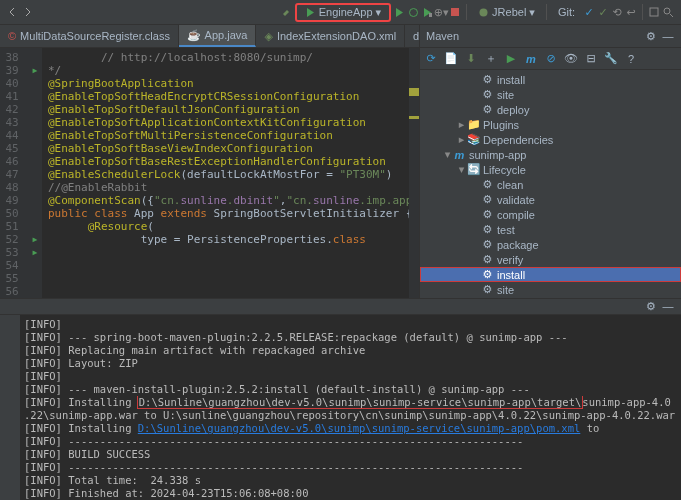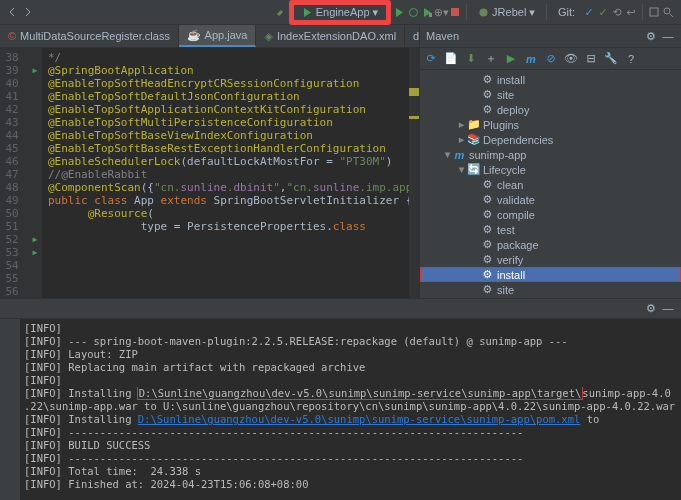--- a/index.html
+++ b/index.html
@@ -1,21 +1,21 @@
 <!DOCTYPE html>
 <html><head>
 <meta charset="utf-8">
 <style>
 * { margin: 0; padding: 0; box-sizing: border-box; }
 body { font-family: "Segoe UI", Tahoma, sans-serif; font-size: 11px; background: #2b2b2b; color: #a9b7c6; width: 681px; height: 500px; overflow: hidden; }
 .top-toolbar { height: 25px; background: #3c3f41; display: flex; align-items: center; padding: 0 6px; border-bottom: 1px solid #323232; }
 .tb-spacer { flex: 1; }
 .tb-btn { padding: 2px 6px; margin: 0 1px; display: flex; align-items: center; gap: 3px; cursor: pointer; font-size: 11px; }
 .tb-sep { width: 1px; height: 16px; background: #515151; margin: 0 4px; }
-.run-config { background: #3c3f41; border: 5px solid #ef4444; border-radius: 3px; padding: 1px 8px; display: flex; align-items: center; }
+.run-config { background: #3c3f41; border: 2px solid #ef4444; border-radius: 3px; padding: 1px 8px; display: flex; align-items: center; }
 .icon { display: inline-flex; width: 14px; height: 14px; align-items: center; justify-content: center; }
 .editor-area { height: 273px; display: flex; }
 .editor-left { width: 419px; display: flex; flex-direction: column; }
 .tabs-row { height: 23px; background: #3c3f41; display: flex; align-items: stretch; border-bottom: 1px solid #323232; }
 .file-tab { padding: 3px 8px; display: flex; align-items: center; gap: 4px; font-size: 11px; border-right: 1px solid #323232; cursor: pointer; }
 .file-tab.active { background: #4e5254; border-bottom: 2px solid #4a88c7; }
 .code-zone { flex: 1; display: flex; overflow: hidden; font-family: "Consolas","Menlo",monospace; font-size: 11px; line-height: 13px; }
 .line-nums { width: 28px; background: #313335; color: #606366; text-align: center; padding: 3px 4px 0 0; }
 .gutter2 { width: 14px; background: #313335; padding-top: 3px; }
 .gutter-mark { height: 13px; display: flex; align-items: center; justify-content: center; }
@@ -187,20 +187,21 @@
             <span style="color:#499c54;font-size:8px">▶</span>
           </div>
           <div class="gutter-mark">
             <span style="color:#499c54;font-size:8px">▶</span>
           </div>
           <div class="gutter-mark"></div>
           <div class="gutter-mark"></div>
           <div class="gutter-mark"></div>
         </div>
       <div class="code-body" id="code-body">
+          <div class="c-line">        <span class="k-c">// http://localhost:8080/sunimp/</span></div>
           <div class="c-line"><span class="k-c">*/</span></div>
           <div class="c-line"><span class="k-anno">@SpringBootApplication</span></div>
           <div class="c-line"><span class="k-anno">@EnableTopSoftHeadEncryptCRSessionConfiguration</span></div>
           <div class="c-line"><span class="k-anno">@EnableTopSoftDefaultJsonConfiguration</span></div>
           <div class="c-line"><span class="k-anno">@EnableTopSoftApplicationContextKitConfiguration</span></div>
           <div class="c-line"><span class="k-anno">@EnableTopSoftMultiPersistenceConfiguration</span></div>
           <div class="c-line"><span class="k-anno">@EnableTopSoftBaseViewIndexConfiguration</span></div>
           <div class="c-line"><span class="k-anno">@EnableTopSoftBaseRestExceptionHandlerConfiguration</span></div>
           <div class="c-line"><span class="k-anno">@EnableSchedulerLock</span><span class="k-cls">(defaultLockAtMostFor = </span><span class="k-str">"PT30M"</span><span class="k-cls">)</span></div>
           <div class="c-line"><span class="k-c">//@EnableRabbit</span></div>
@@ -322,23 +323,24 @@
   <div class="con-hdr">
     <span></span>
     <span><span class="icon">⚙</span> <span class="icon">—</span></span>
   </div>
   <div class="con-body">
     <div class="con-gutter"></div>
     <div class="con-text" id="con-text">
       <div class="con-dim">25 x 169 ms</div>
     <div class="con-line">[INFO] </div>
         <div class="con-line">[INFO] --- spring-boot-maven-plugin:2.2.5.RELEASE:repackage (default) @ sunimp-app ---</div>
+        <div class="con-line">[INFO] Replacing main artifact with repackaged archive</div>
         <div class="con-line">[INFO] Layout: ZIP</div>
-        <div class="con-line">[INFO] Replacing main artifact with repackaged archive</div>
         <div class="con-line">[INFO] </div>
+        <div class="con-line">[INFO] --- maven-install-plugin:2.5.2:install (default-install) @ sunimp-app ---</div>
         <div class="con-line">[INFO] Installing <span class="path-box">D:\Sunline\guangzhou\dev-v5.0\sunimp\sunimp-service\sunimp-app\target\</span>sunimp-app-4.0</div>
         <div class="con-line">.22\sunimp-app.war to U:\sunline\guangzhou\repository\cn\sunimp\sunimp-app\4.0.22\sunimp-app-4.0.22.war</div>
         <div class="con-line">[INFO] Installing <span class="lnk">D:\Sunline\guangzhou\dev-v5.0\sunimp\sunimp-service\sunimp-app\pom.xml</span> to</div>
         <div class="con-line">[INFO] ------------------------------------------------------------------------</div>
         <div class="con-line">[INFO] BUILD SUCCESS</div>
         <div class="con-line">[INFO] ------------------------------------------------------------------------</div>
         <div class="con-line">[INFO] Total time:  24.338 s</div>
         <div class="con-line">[INFO] Finished at: 2024-04-23T15:06:08+08:00</div>
       </div>
   </div>

